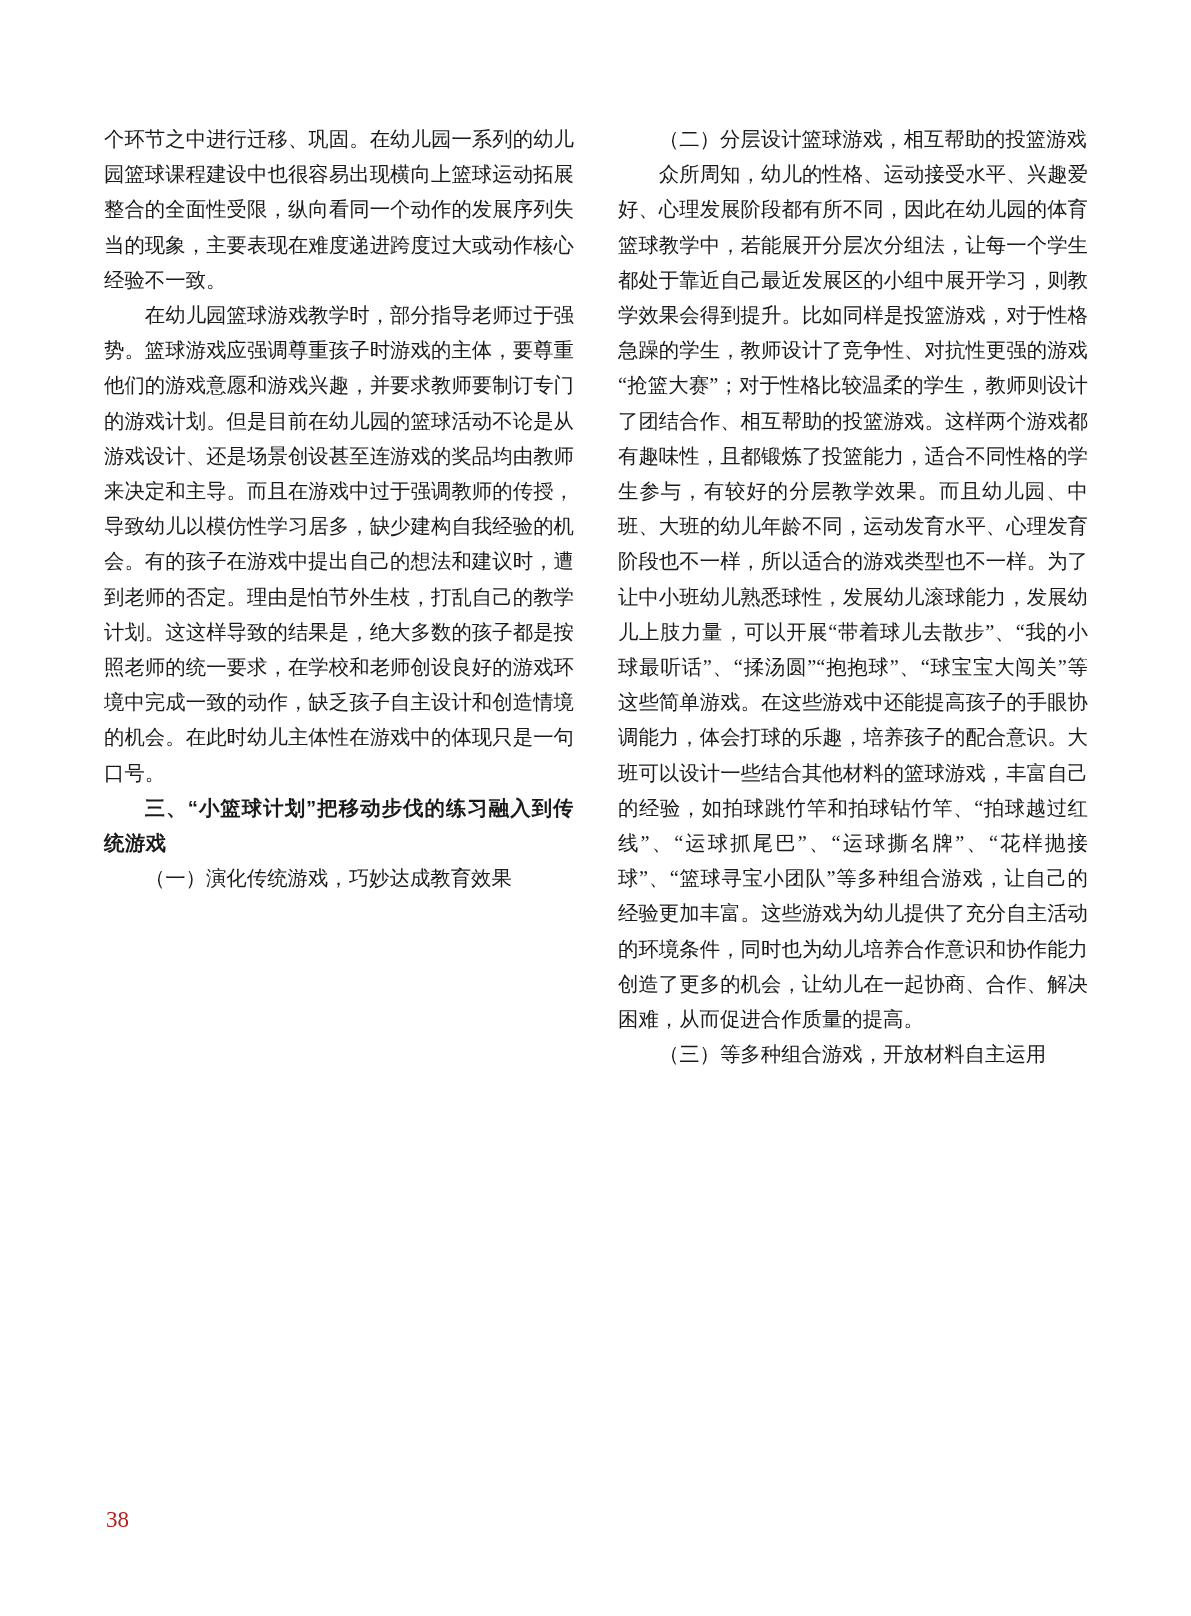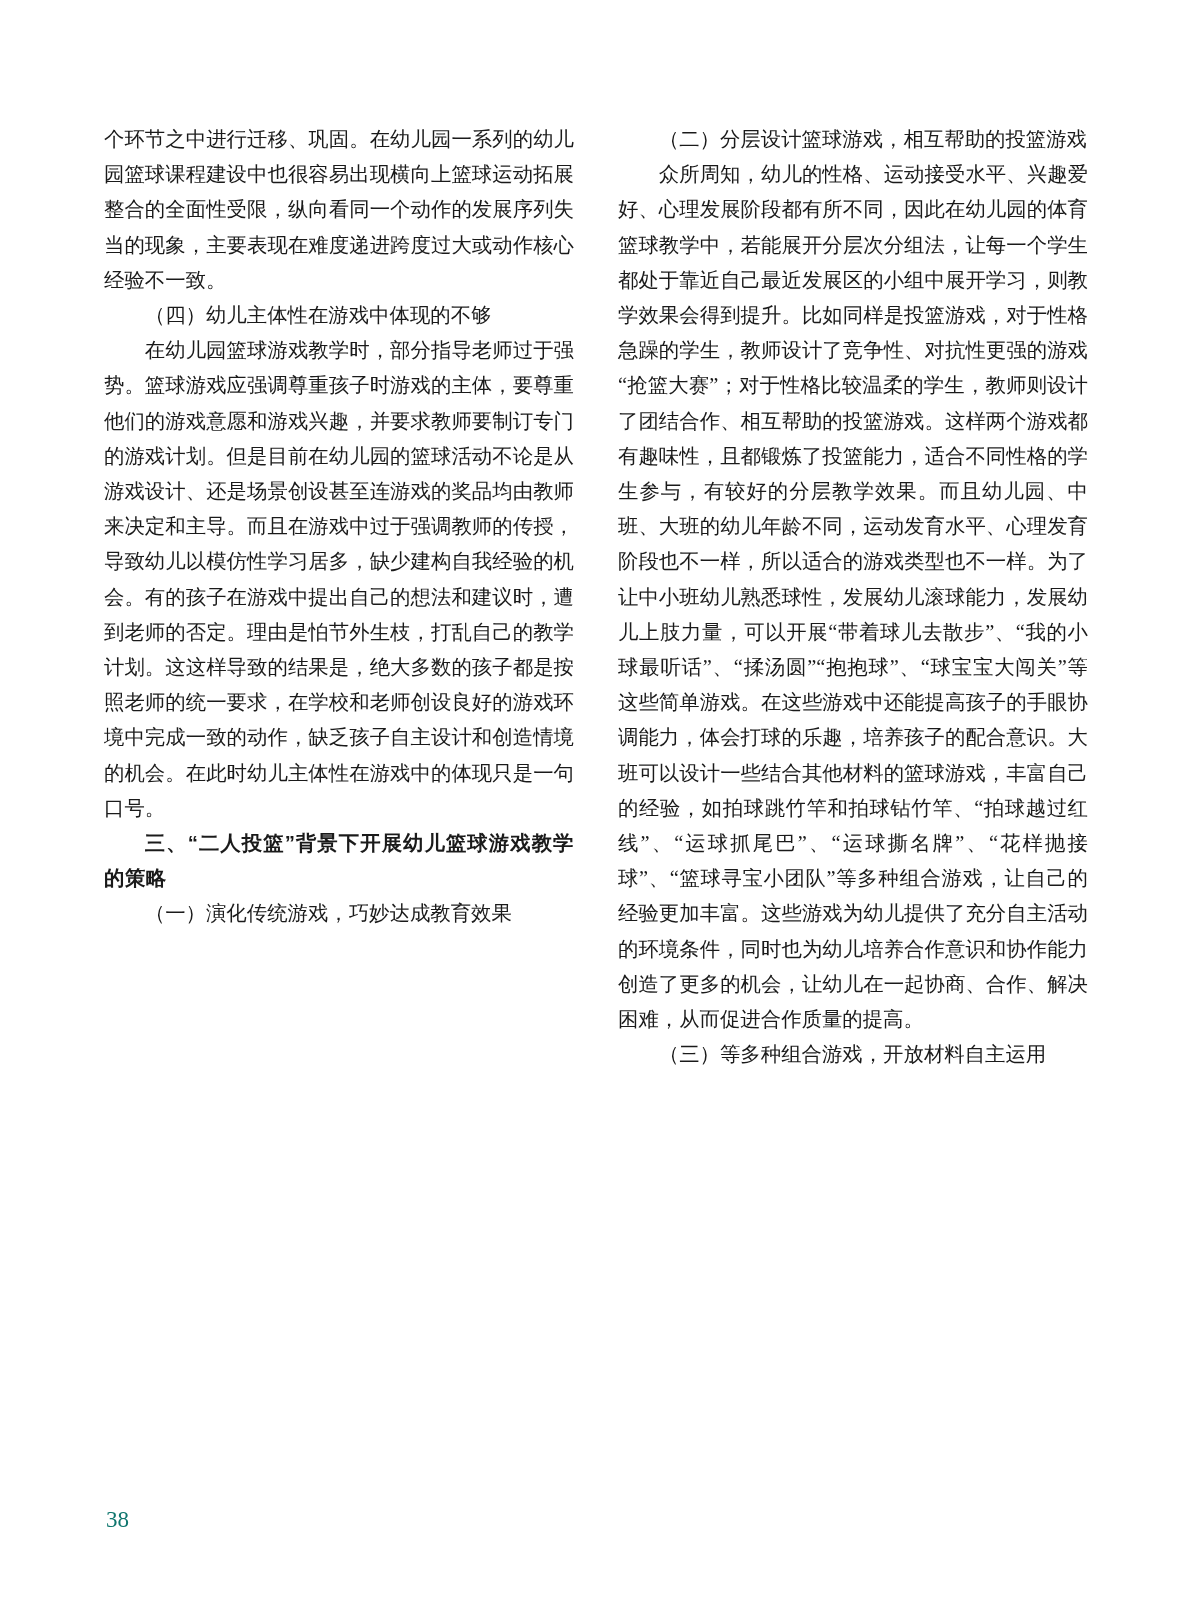--- a/index.html
+++ b/index.html
@@ -51,33 +51,32 @@
     font-family: "Liberation Sans", "DejaVu Sans", sans-serif;
     letter-spacing: 0.5px;
   }
   .page-number {
     position: absolute;
     left: 106px;
     top: 1505px;
     font-size: 23px;
     line-height: 30px;
     font-family: "Liberation Serif", "DejaVu Serif", serif;
-    color: #0f766e;
+    color: #b91c1c;
   }
 </style>
 </head>
 <body>
 
 <div class="page">
   <div class="columns">
     <div class="col" id="col-left">
         <div class="block paragraph noindent">个环节之中进行迁移、巩固。在幼儿园一系列的幼儿园篮球课程建设中也很容易出现横向上篮球运动拓展整合的全面性受限，纵向看同一个动作的发展序列失当的现象，主要表现在难度递进跨度过大或动作核心经验不一致。</div>
-        <div class="block subheading">（四）幼儿主体性在游戏中体现的不够</div>
         <div class="block paragraph">在幼儿园篮球游戏教学时，部分指导老师过于强势。篮球游戏应强调尊重孩子时游戏的主体，要尊重他们的游戏意愿和游戏兴趣，并要求教师要制订专门的游戏计划。但是目前在幼儿园的篮球活动不论是从游戏设计、还是场景创设甚至连游戏的奖品均由教师来决定和主导。而且在游戏中过于强调教师的传授，导致幼儿以模仿性学习居多，缺少建构自我经验的机会。有的孩子在游戏中提出自己的想法和建议时，遭到老师的否定。理由是怕节外生枝，打乱自己的教学计划。这这样导致的结果是，绝大多数的孩子都是按照老师的统一要求，在学校和老师创设良好的游戏环境中完成一致的动作，缺乏孩子自主设计和创造情境的机会。在此时幼儿主体性在游戏中的体现只是一句口号。</div>
-        <div class="block heading">三、“二人投篮”背景下开展幼儿篮球游戏教学的策略</div>
+        <div class="block heading">三、“小篮球计划”把移动步伐的练习融入到传统游戏</div>
         <div class="block subheading">（一）演化传统游戏，巧妙达成教育效果</div>
       </div>
     <div class="col" id="col-right">
         <div class="block subheading">（二）分层设计篮球游戏，相互帮助的投篮游戏</div>
         <div class="block paragraph">众所周知，幼儿的性格、运动接受水平、兴趣爱好、心理发展阶段都有所不同，因此在幼儿园的体育篮球教学中，若能展开分层次分组法，让每一个学生都处于靠近自己最近发展区的小组中展开学习，则教学效果会得到提升。比如同样是投篮游戏，对于性格急躁的学生，教师设计了竞争性、对抗性更强的游戏“抢篮大赛”；对于性格比较温柔的学生，教师则设计了团结合作、相互帮助的投篮游戏。这样两个游戏都有趣味性，且都锻炼了投篮能力，适合不同性格的学生参与，有较好的分层教学效果。而且幼儿园、中班、大班的幼儿年龄不同，运动发育水平、心理发育阶段也不一样，所以适合的游戏类型也不一样。为了让中小班幼儿熟悉球性，发展幼儿滚球能力，发展幼儿上肢力量，可以开展“带着球儿去散步”、“我的小球最听话”、“揉汤圆”“抱抱球”、“球宝宝大闯关”等这些简单游戏。在这些游戏中还能提高孩子的手眼协调能力，体会打球的乐趣，培养孩子的配合意识。大班可以设计一些结合其他材料的篮球游戏，丰富自己的经验，如拍球跳竹竿和拍球钻竹竿、“拍球越过红线”、“运球抓尾巴”、“运球撕名牌”、“花样抛接球”、“篮球寻宝小团队”等多种组合游戏，让自己的经验更加丰富。这些游戏为幼儿提供了充分自主活动的环境条件，同时也为幼儿培养合作意识和协作能力创造了更多的机会，让幼儿在一起协商、合作、解决困难，从而促进合作质量的提高。</div>
         <div class="block subheading">（三）等多种组合游戏，开放材料自主运用</div>
       </div>
   </div>
   <div class="page-number">38</div>
 </div>

